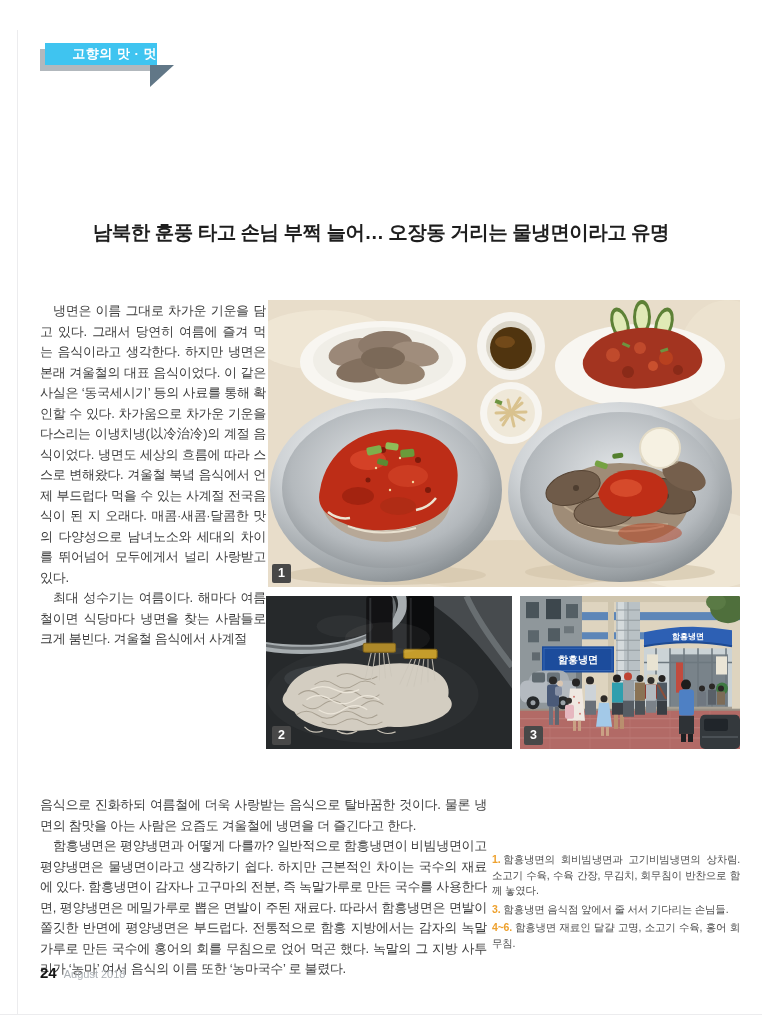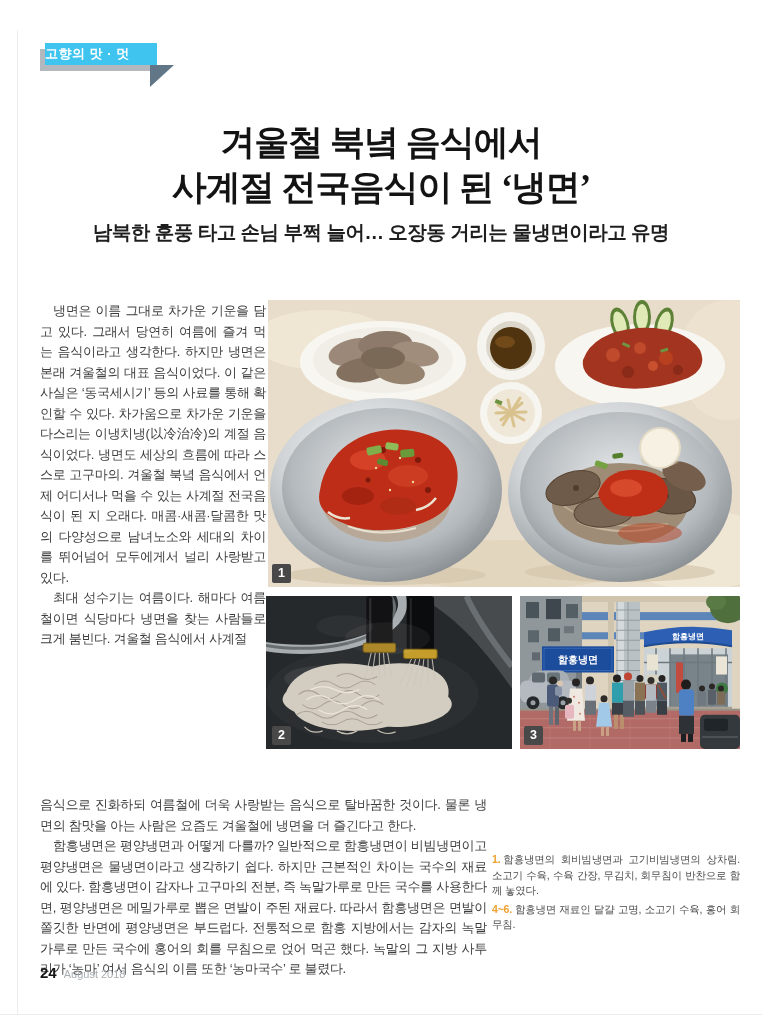--- a/index.html
+++ b/index.html
@@ -1,21 +1,21 @@
 <!DOCTYPE html>
 <html><head>
 <meta charset="utf-8">
 <style>
   html,body{margin:0;padding:0;background:#9a9a9a;}
   .page{position:relative;width:762px;height:1024px;background:#ffffff;margin:0 auto;overflow:hidden;
         font-family:"Liberation Sans","DejaVu Sans",sans-serif;}
   .rule{position:absolute;background:#ececee;}
   
   .badge-wrap{position:absolute;left:38px;top:40px;width:190px;height:52px;}
-  .badge-label{position:absolute;left:7px;top:3px;width:112px;height:22px;line-height:22px;text-align:left;
+  .badge-label{position:absolute;left:7px;top:3px;width:112px;height:22px;line-height:22px;text-align:right;
                color:#ffffff;font-weight:bold;font-size:13px;letter-spacing:0.5px;}
   
   .title{position:absolute;left:20px;top:120px;width:722px;text-align:center;
          font-family:"Liberation Serif","DejaVu Serif",serif;font-weight:bold;
          font-size:35px;line-height:45px;color:#131313;letter-spacing:-1px;}
   .subtitle{position:absolute;left:20px;top:219px;width:722px;text-align:center;
             font-weight:bold;font-size:19.5px;color:#1e1e1e;letter-spacing:-0.5px;}
   
   .col{position:absolute;left:40px;top:301px;width:226px;}
   .wide{position:absolute;left:40px;top:795px;width:447px;}
@@ -51,28 +51,24 @@
 
   <div class="badge-wrap">
     <svg width="190" height="52">
       <rect x="2" y="9" width="112" height="22" fill="#b2b8bd"></rect>
       <polygon points="112,25 136,25 112,47" fill="#617787"></polygon>
       <rect x="7" y="3" width="112" height="22" fill="#3fc4f0"></rect>
     </svg>
     <div class="badge-label">고향의 맛 · 멋</div>
   </div>
 
-  <div class="title">
-    <div>겨울철 북녘 음식에서</div>
-    <div>사계절 전국음식이 된 ‘냉면’</div>
-  </div>
   <div class="subtitle">남북한 훈풍 타고 손님 부쩍 늘어… 오장동 거리는 물냉면이라고 유명</div>
 
   <div class="col">
-    <p>냉면은 이름 그대로 차가운 기운을 담고 있다. 그래서 당연히 여름에 즐겨 먹는 음식이라고 생각한다. 하지만 냉면은 본래 겨울철의 대표 음식이었다. 이 같은 사실은 ‘동국세시기’ 등의 사료를 통해 확인할 수 있다. 차가움으로 차가운 기운을 다스리는 이냉치냉(以冷治冷)의 계절 음식이었다. 냉면도 세상의 흐름에 따라 스스로 고구마의. 겨울철 북녘 음식에서 언제 어디서나 먹을 수 있는 사계절 전국음식이 된 지 오래다. 매콤·새콤·달콤한 맛의 다양성으로 남녀노소와 세대의 차이를 뛰어넘어 모두에게서 널리 사랑받고 있다.</p>
+    <p>냉면은 이름 그대로 차가운 기운을 담고 있다. 그래서 당연히 여름에 즐겨 먹는 음식이라고 생각한다. 하지만 냉면은 본래 겨울철의 대표 음식이었다. 이 같은 사실은 ‘동국세시기’ 등의 사료를 통해 확인할 수 있다. 차가움으로 차가운 기운을 다스리는 이냉치냉(以冷治冷)의 계절 음식이었다. 냉면도 세상의 흐름에 따라 스스로 변해왔다. 겨울철 북녘 음식에서 언제 부드럽다 먹을 수 있는 사계절 전국음식이 된 지 오래다. 매콤·새콤·달콤한 맛의 다양성으로 남녀노소와 세대의 차이를 뛰어넘어 모두에게서 널리 사랑받고 있다.</p>
     <p>최대 성수기는 여름이다. 해마다 여름철이면 식당마다 냉면을 찾는 사람들로 크게 붐빈다. 겨울철 음식에서 사계절</p>
   </div>
 
   <div class="wide">
     <p class="noindent">음식으로 진화하되 여름철에 더욱 사랑받는 음식으로 탈바꿈한 것이다. 물론 냉면의 참맛을 아는 사람은 요즘도 겨울철에 냉면을 더 즐긴다고 한다.</p>
     <p>함흥냉면은 평양냉면과 어떻게 다를까? 일반적으로 함흥냉면이 비빔냉면이고 평양냉면은 물냉면이라고 생각하기 쉽다. 하지만 근본적인 차이는 국수의 재료에 있다. 함흥냉면이 감자나 고구마의 전분, 즉 녹말가루로 만든 국수를 사용한다면, 평양냉면은 메밀가루로 뽑은 면발이 주된 재료다. 따라서 함흥냉면은 면발이 쫄깃한 반면에 평양냉면은 부드럽다. 전통적으로 함흥 지방에서는 감자의 녹말가루로 만든 국수에 홍어의 회를 무침으로 얹어 먹곤 했다. 녹말의 그 지방 사투리가 ‘농마’ 여서 음식의 이름 또한 ‘농마국수’ 로 불렸다.</p>
   </div>
 
   <svg id="photo1" class="ph" viewBox="0 0 472 287" preserveAspectRatio="none">
     <defs>
@@ -379,20 +375,21 @@
       <path d="M182,140 h36" stroke="#4a5055" stroke-width="2"></path>
     </g>
   </svg>
 
   <div class="pnum" id="pnum1">1</div>
   <div class="pnum" id="pnum2">2</div>
   <div class="pnum" id="pnum3">3</div>
 
   <div class="caps">
     <div class="cap"><span class="cap-num">1.</span><span>함흥냉면의 회비빔냉면과 고기비빔냉면의 상차림. 소고기 수육, 수육 간장, 무김치, 회무침이 반찬으로 함께 놓였다.</span></div>
+    <div class="cap"><span class="cap-num">3.</span><span>함흥냉면 음식점 앞에서 줄 서서 기다리는 손님들.</span></div>
     <div class="cap"><span class="cap-num">4~6.</span><span>함흥냉면 재료인 달걀 고명, 소고기 수육, 홍어 회 무침.</span></div>
   </div>
 
   <div class="footer">
     <span class="pageno">24</span><span class="issue">August 2018</span>
   </div>
 
 </div>
 
 </body></html>

